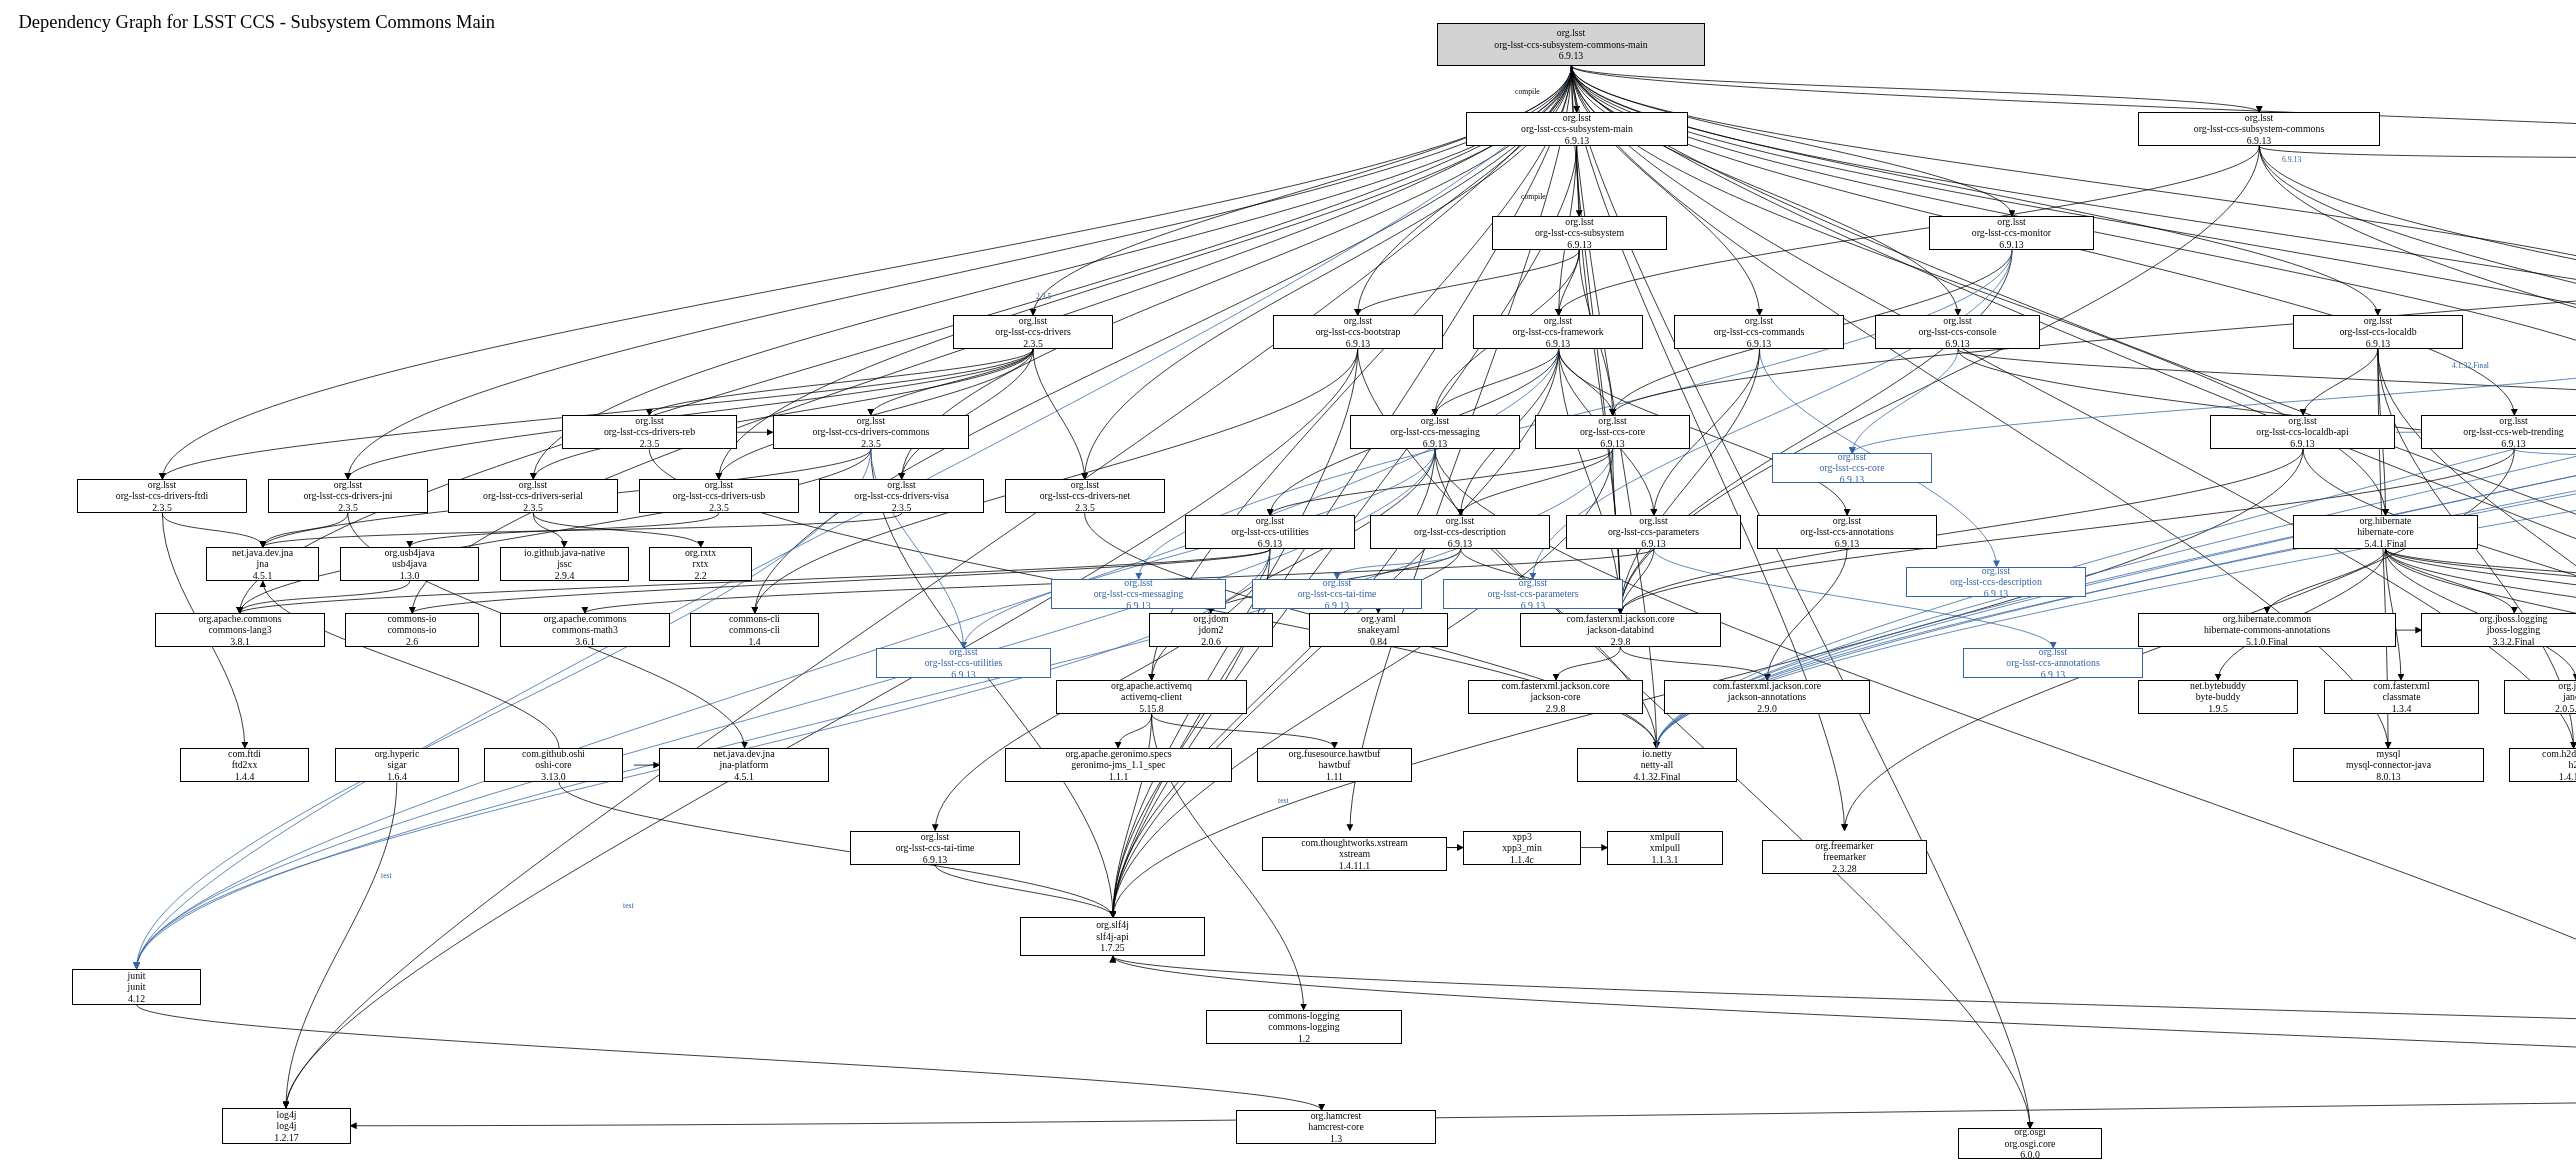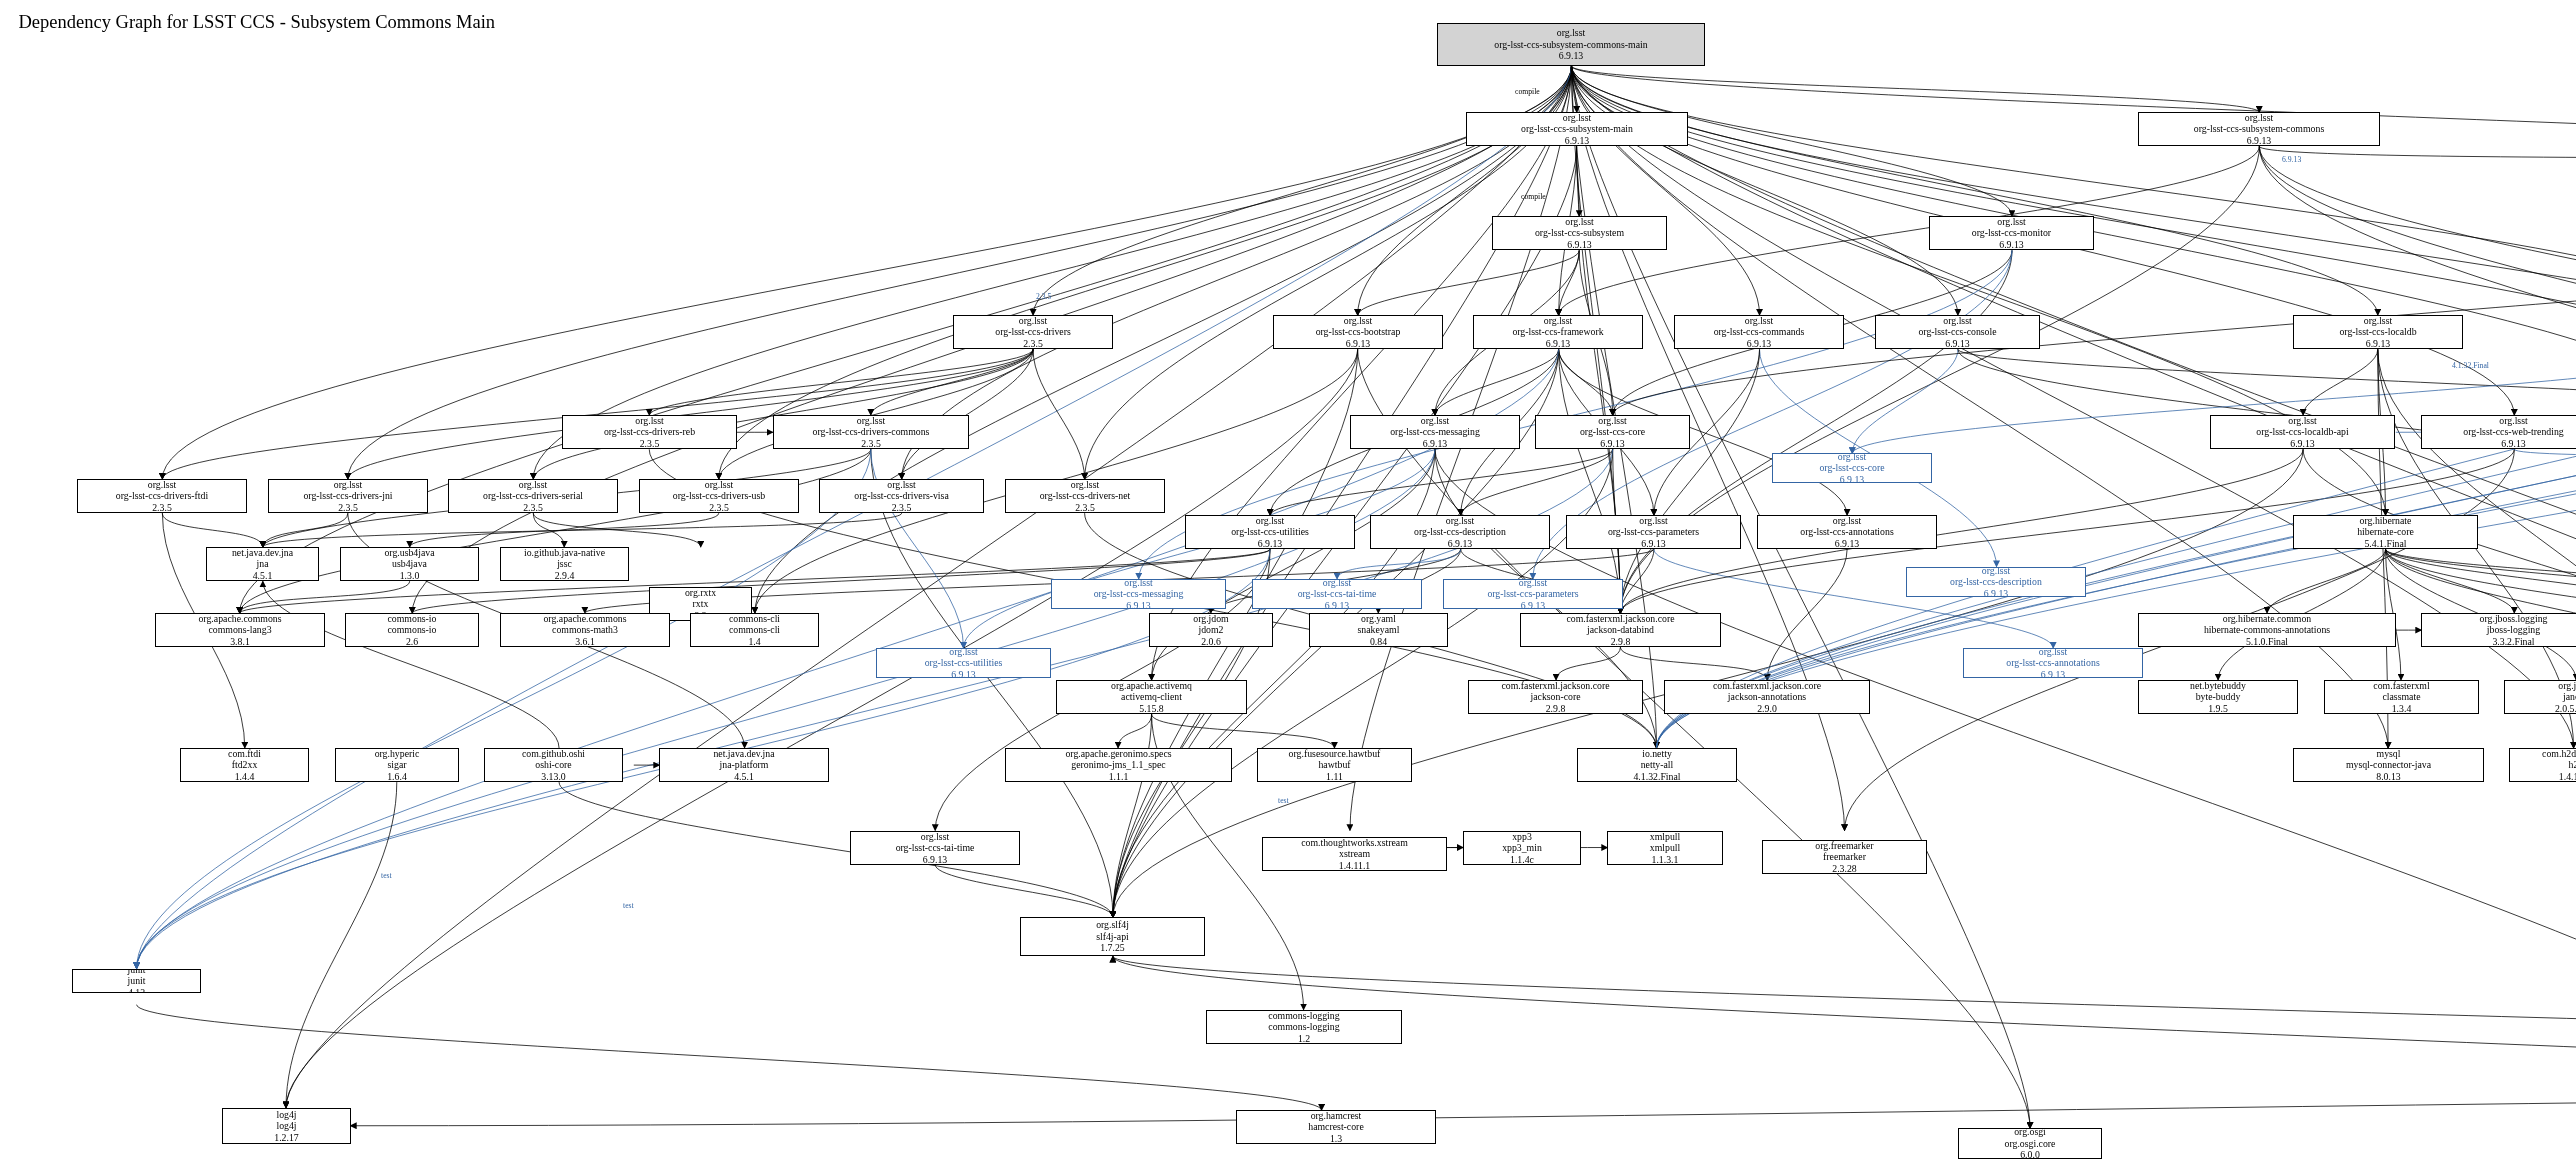--- a/index.html
+++ b/index.html
@@ -386,21 +386,21 @@
       <div class="node" style="left: 340px; top: 547px; width: 139px; height: 34px;">
         <div>org.usb4java</div>
         <div>usb4java</div>
         <div>1.3.0</div>
       </div>
       <div class="node" style="left: 500px; top: 547px; width: 129px; height: 34px;">
         <div>io.github.java-native</div>
         <div>jssc</div>
         <div>2.9.4</div>
       </div>
-      <div class="node" style="left: 649px; top: 547px; width: 103px; height: 34px; margin-top: 40px;">
+      <div class="node" style="left: 649px; top: 547px; width: 103px; height: 34px;">
         <div>org.rxtx</div>
         <div>rxtx</div>
         <div>2.2</div>
       </div>
       <div class="node" style="left: 155px; top: 613px; width: 170px; height: 34px;">
         <div>org.apache.commons</div>
         <div>commons-lang3</div>
         <div>3.8.1</div>
       </div>
       <div class="node" style="left: 345px; top: 613px; width: 134px; height: 34px;">
@@ -541,21 +541,21 @@
       <div class="node" style="left: 1762px; top: 840px; width: 165px; height: 34px;">
         <div>org.freemarker</div>
         <div>freemarker</div>
         <div>2.3.28</div>
       </div>
       <div class="node" style="left: 1020px; top: 917px; width: 185px; height: 39px;">
         <div>org.slf4j</div>
         <div>slf4j-api</div>
         <div>1.7.25</div>
       </div>
-      <div class="node" style="left: 72px; top: 969px; width: 129px; height: 24px;">
+      <div class="node" style="left: 72px; top: 969px; width: 129px; height: 36px;">
         <div>junit</div>
         <div>junit</div>
         <div>4.12</div>
       </div>
       <div class="node" style="left: 1206px; top: 1010px; width: 196px; height: 34px;">
         <div>commons-logging</div>
         <div>commons-logging</div>
         <div>1.2</div>
       </div>
       <div class="node" style="left: 222px; top: 1108px; width: 129px; height: 36px;">

